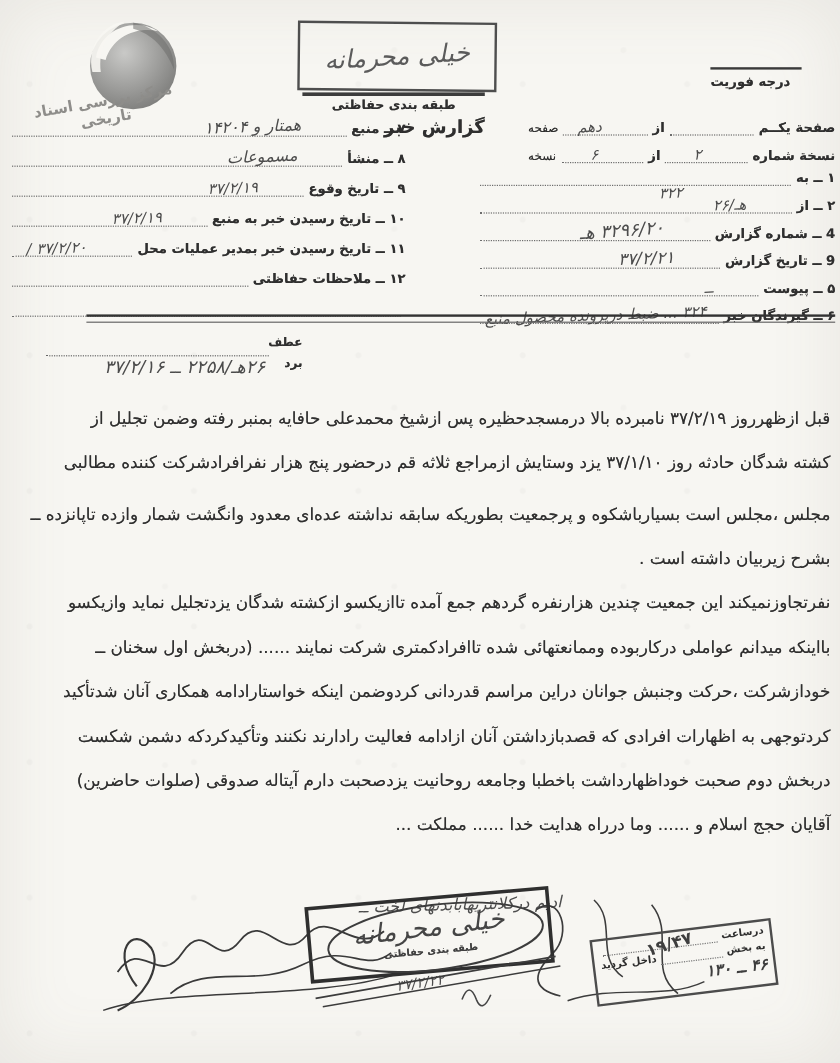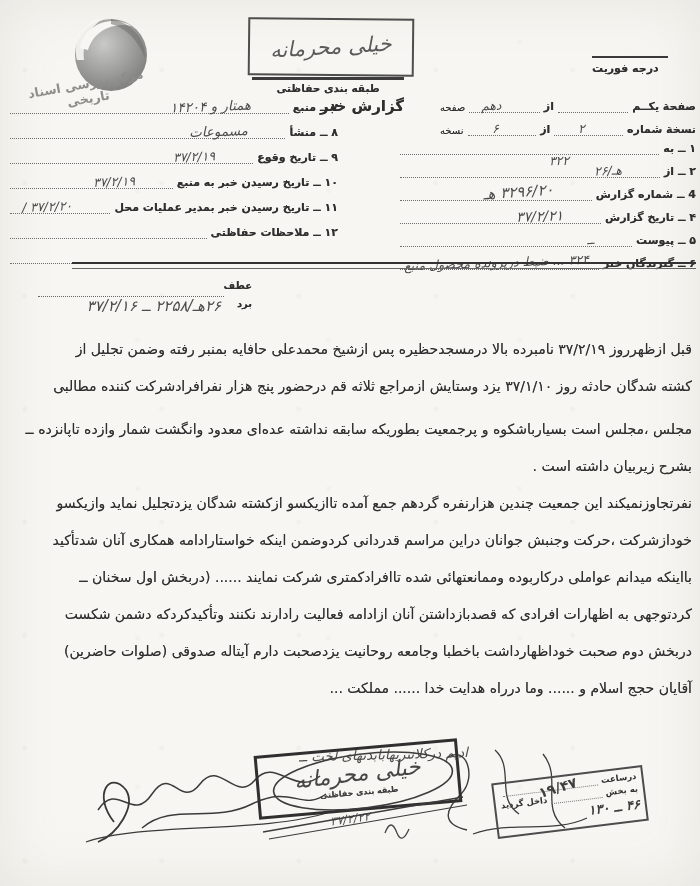--- a/index.html
+++ b/index.html
@@ -144,21 +144,21 @@
           <span class="fv hw">هـ/۲۶</span>
         </span>
     </div>
     <div class="frow">
       <span class="flabel typed">4 ــ شماره گزارش</span>
       <span class="fleader">
           <span class="fv hw" style="font-size:15px;transform:rotate(-4deg);">۳۲۹۶/۲۰ هـ</span>
         </span>
     </div>
     <div class="frow">
-      <span class="flabel typed">۴ ــ تاریخ گزارش</span>
+      <span class="flabel typed">9 ــ تاریخ گزارش</span>
       <span class="fleader">
           <span class="fv hw" style="font-size:14px;">۳۷/۲/۲۱</span>
         </span>
     </div>
     <div class="frow">
       <span class="flabel typed">۵ ــ پیوست</span>
       <span class="fleader">
           <span class="fv hw">ــ</span>
         </span>
     </div>
@@ -221,22 +221,22 @@
     <span class="ref-bottom typed">برد</span>
     <span class="ref-val hw">۲۶هـ/۲۲۵۸ ــ ۳۷/۲/۱۶</span>
   </div>
 
   <div class="abs body-block typed">
     <div class="bline">قبل ازظهرروز ۳۷/۲/۱۹ نامبرده بالا درمسجدحظیره پس ازشیخ محمدعلی حافایه بمنبر رفته وضمن تجلیل از</div>
     <div class="bline">کشته شدگان حادثه روز ۳۷/۱/۱۰ یزد وستایش ازمراجع ثلاثه قم درحضور پنج هزار نفرافرادشرکت کننده مطالبی</div>
     <div class="bline" style="margin-top:6px;">مجلس ،مجلس است بسیارباشکوه و پرجمعیت بطوریکه سابقه نداشته عده‌ای معدود وانگشت شمار وازده تاپانزده ــ</div>
     <div class="bline">بشرح زیربیان داشته است .</div>
     <div class="bline">نفرتجاوزنمیکند این جمعیت چندین هزارنفره گردهم جمع آمده تاازیکسو ازکشته شدگان یزدتجلیل نماید وازیکسو</div>
+    <div class="bline">بااینکه میدانم عواملی درکاربوده وممانعتهائی شده تاافرادکمتری شرکت نمایند ...... (دربخش اول سخنان ــ</div>
     <div class="bline">خودازشرکت ،حرکت وجنبش جوانان دراین مراسم قدردانی کردوضمن اینکه خواستارادامه همکاری آنان شدتأکید</div>
-    <div class="bline">بااینکه میدانم عواملی درکاربوده وممانعتهائی شده تاافرادکمتری شرکت نمایند ...... (دربخش اول سخنان ــ</div>
     <div class="bline">کردتوجهی به اظهارات افرادی که قصدبازداشتن آنان ازادامه فعالیت رادارند نکنند وتأکیدکردکه دشمن شکست</div>
     <div class="bline">دربخش دوم صحبت خوداظهارداشت باخطبا وجامعه روحانیت یزدصحبت دارم آیتاله صدوقی (صلوات حاضرین)</div>
     <div class="bline">آقایان حجج اسلام و ...... وما درراه هدایت خدا ...... مملکت ...</div>
   </div>
 
   <div class="abs hand-cont hw">ادیم درکلانتریهابابدنهای لخت ــ</div>
 
   <div class="abs stamp-bottom">
     <span class="big hw">خیلی محرمانه</span>
     <span class="small typed">طبقه بندی حفاظتی</span>

